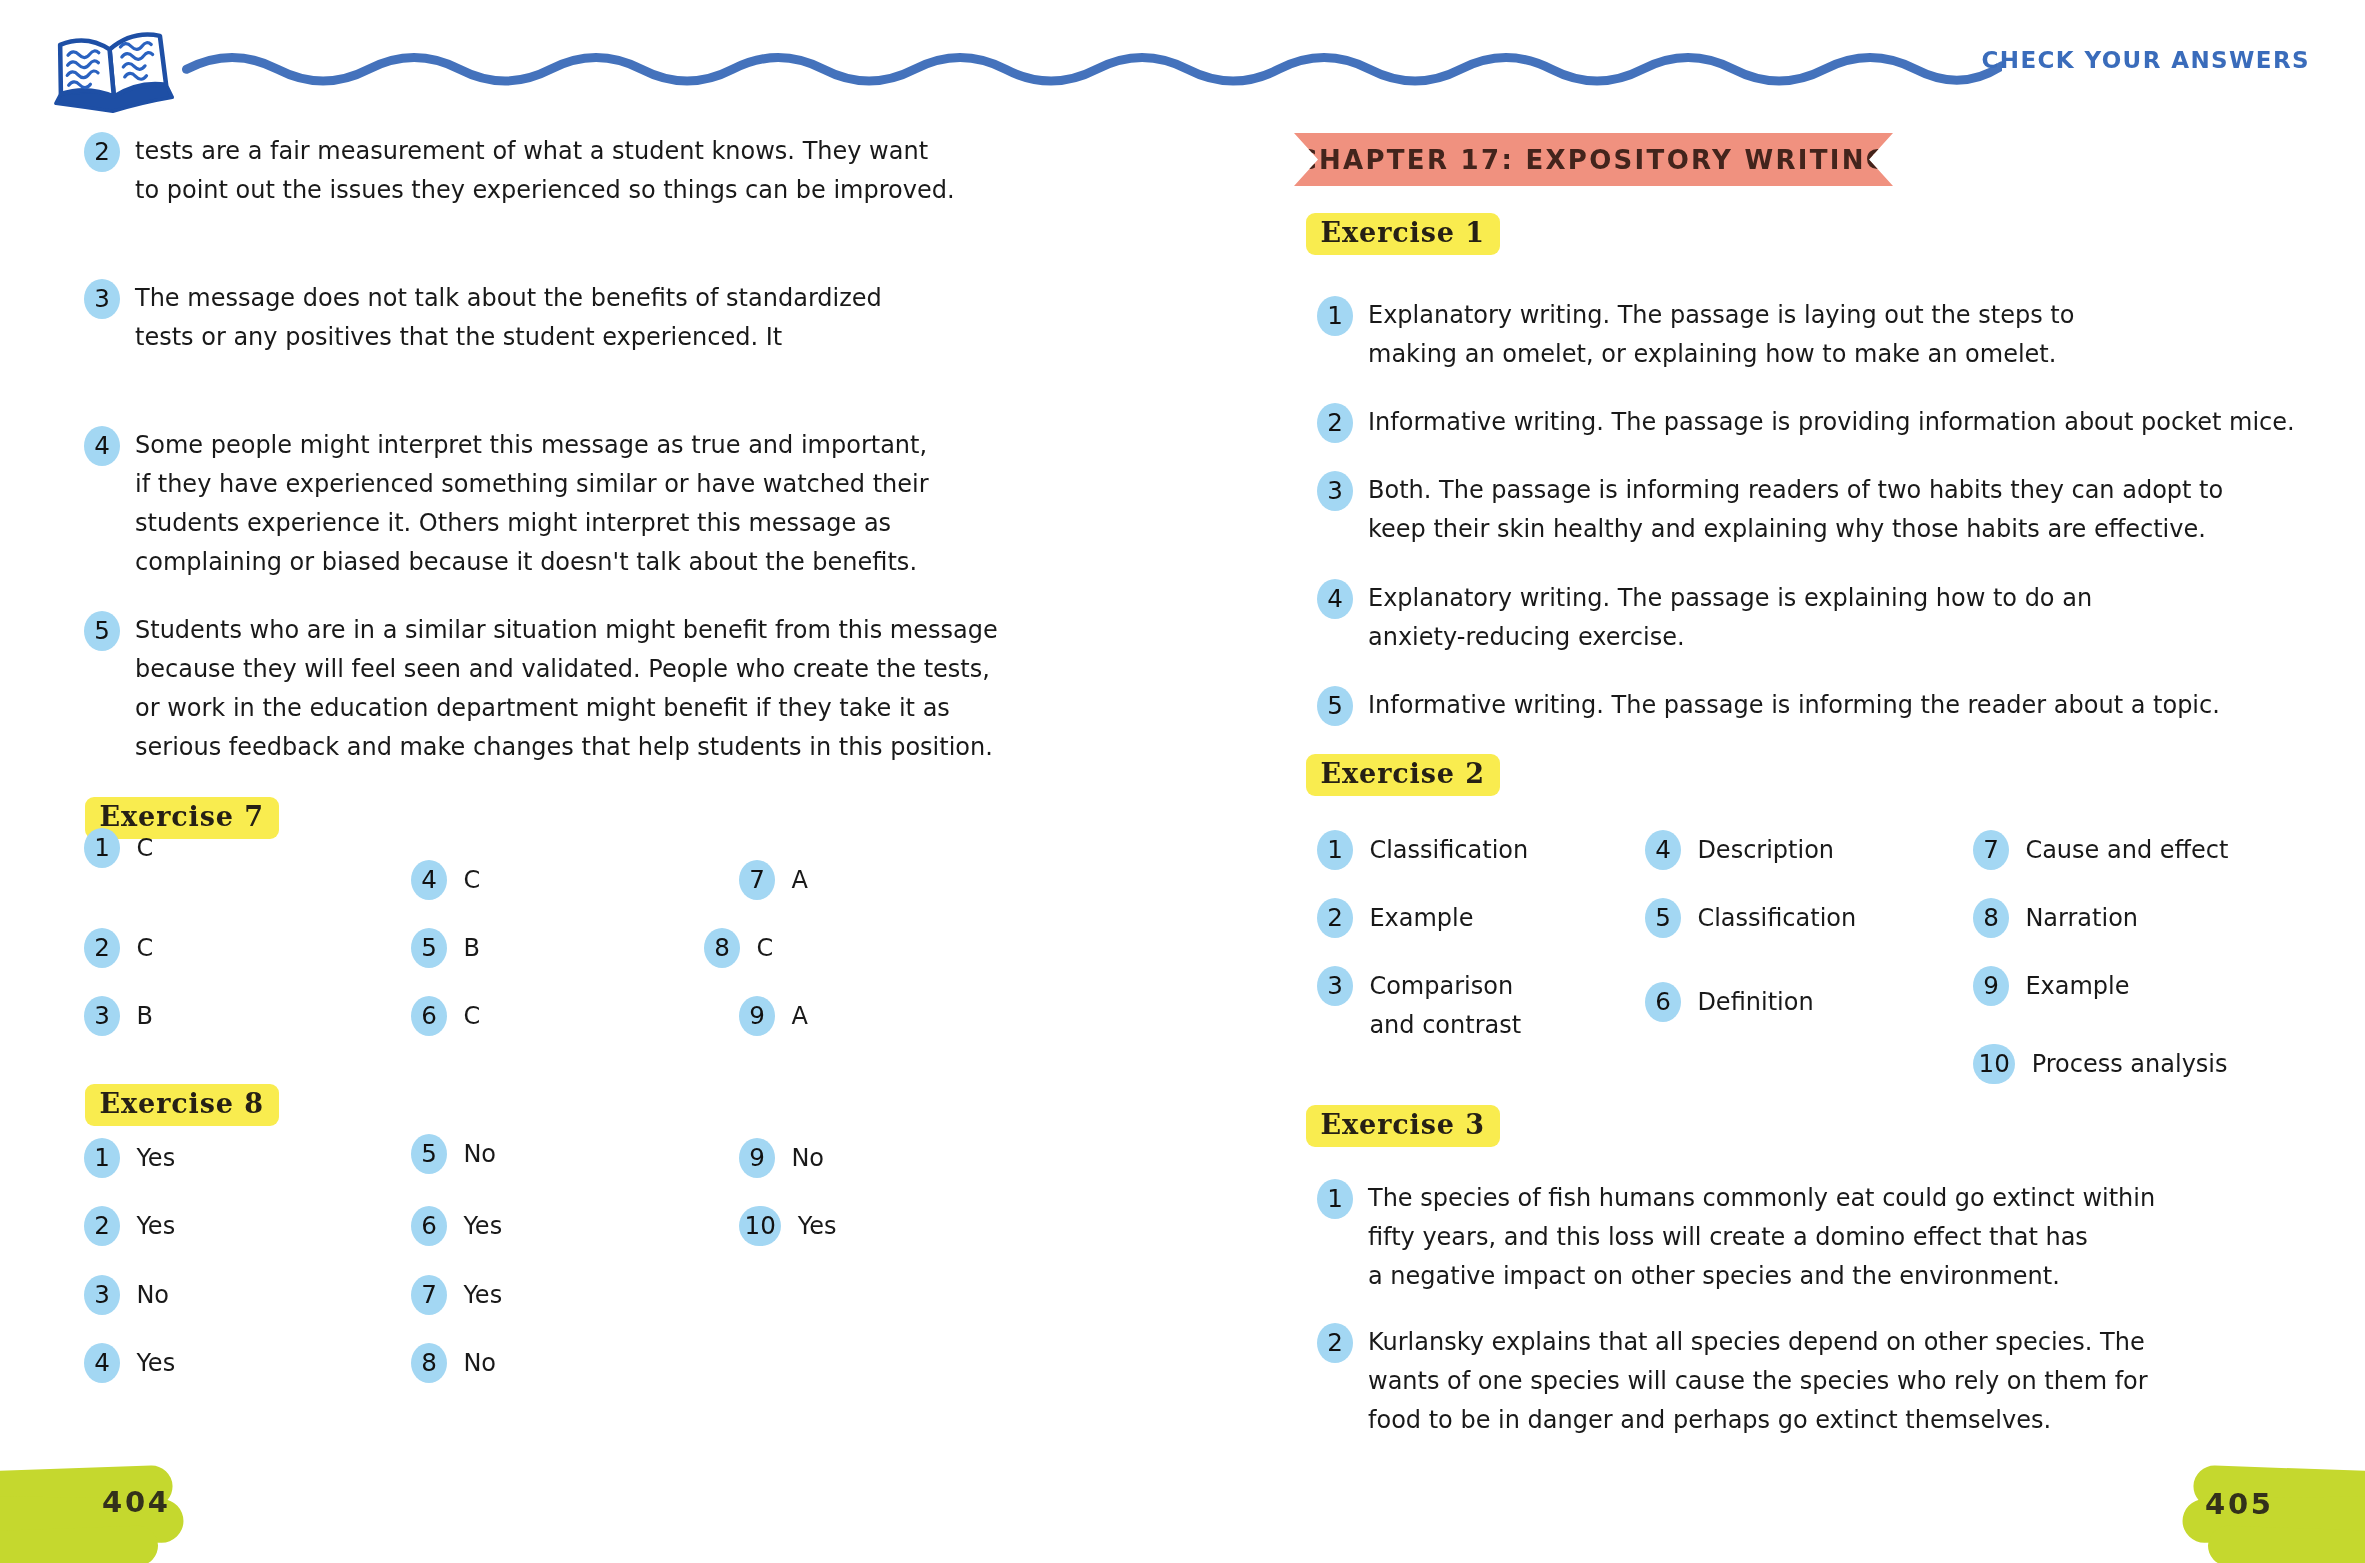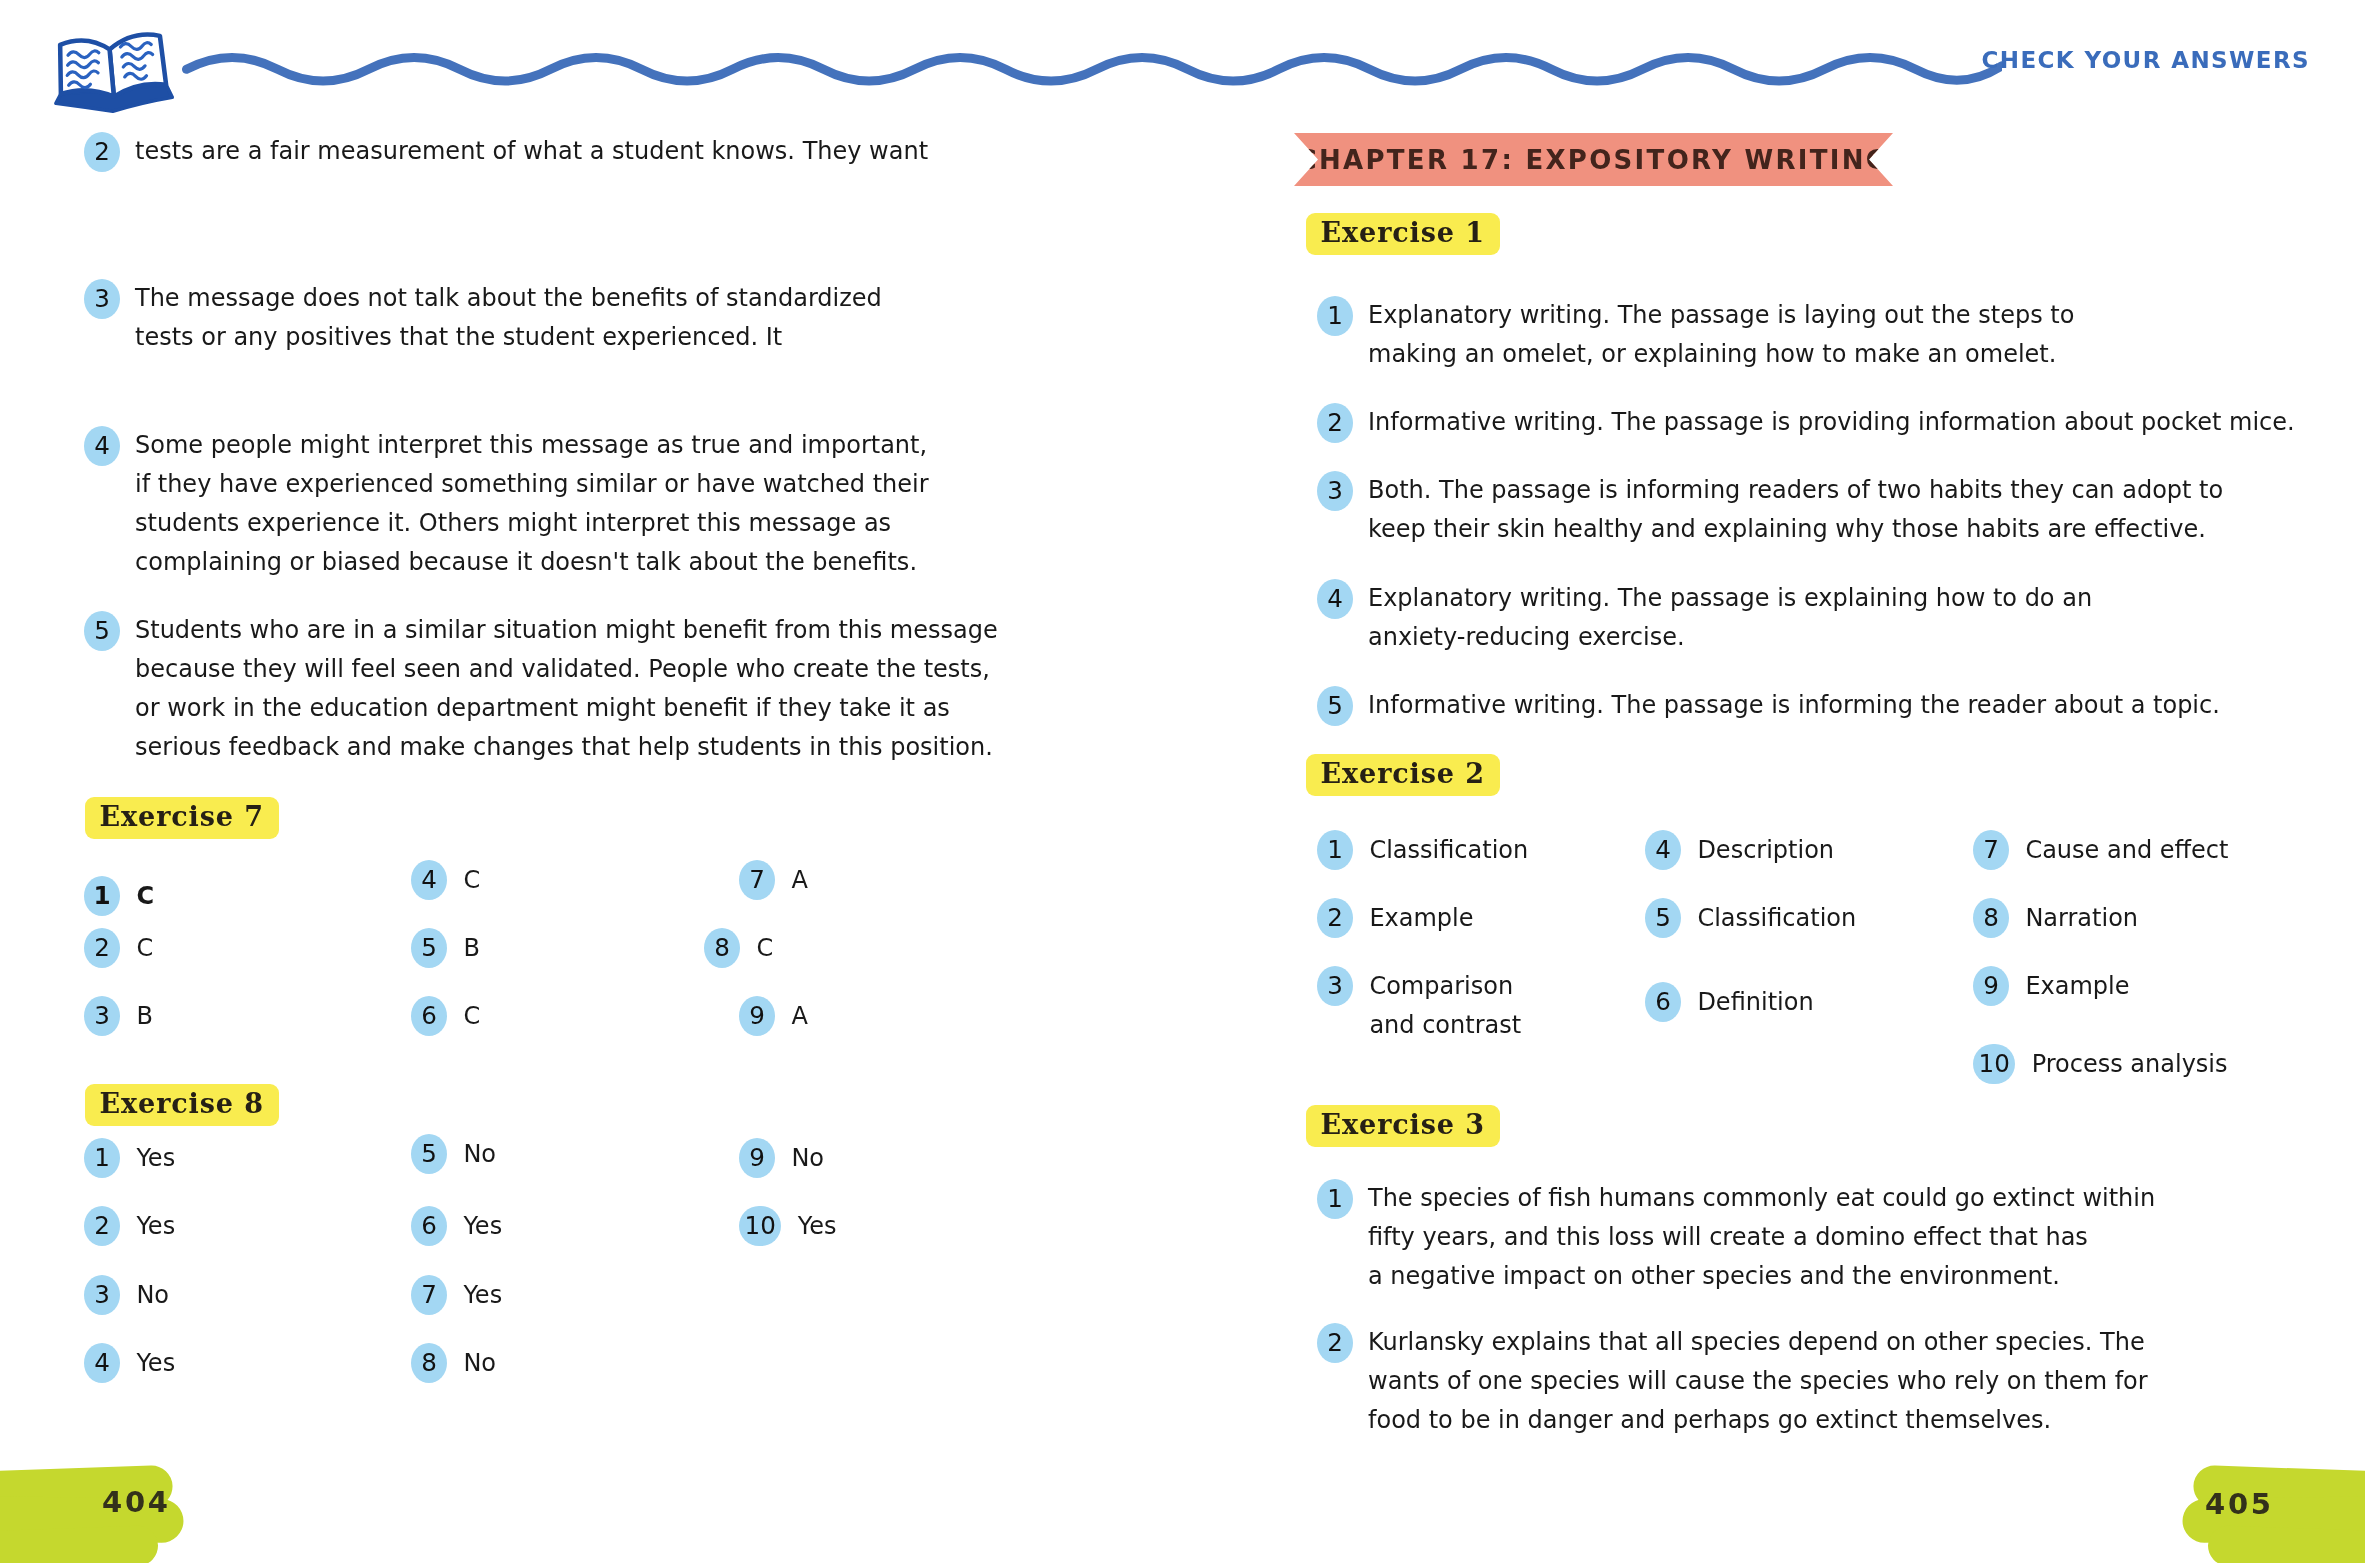--- a/index.html
+++ b/index.html
@@ -80,20 +80,21 @@
   <svg class="wavy-line" viewBox="0 0 2000 52" preserveAspectRatio="none">
     <path d="M5 28 q50 -26 100 0 t100 0 t100 0 t100 0 t100 0 t100 0 t100 0 t100 0 t100 0 t100 0 t100 0 t100 0 t100 0 t100 0 t100 0 t100 0 t100 0 t100 0 t100 0 t95 -4" fill="none" stroke="#4472bc" stroke-width="10" stroke-linecap="round"></path>
   </svg>
 
   <div class="check-title">CHECK YOUR ANSWERS</div>
 
   <div class="item" style="left:84px;top:132px;">
     <span class="badge">2</span>
     <div class="lines">
         <div>tests are a fair measurement of what a student knows. They want</div>
+        <div>to point out the issues they experienced so things can be improved.</div>
       </div>
   </div>
   <div class="item" style="left:84px;top:279px;">
     <span class="badge">3</span>
     <div class="lines">
         <div>The message does not talk about the benefits of standardized</div>
         <div>tests or any positives that the student experienced. It</div>
       </div>
   </div>
   <div class="item" style="left:84px;top:426px;">
@@ -110,21 +111,21 @@
     <div class="lines">
         <div>Students who are in a similar situation might benefit from this message</div>
         <div>because they will feel seen and validated. People who create the tests,</div>
         <div>or work in the education department might benefit if they take it as</div>
         <div>serious feedback and make changes that help students in this position.</div>
       </div>
   </div>
 
   <div class="ex-head" style="left:85px;top:797px;">Exercise 7</div>
 
-  <div class="cell" style="left:84px;top:876px;font-weight:bold;">
+  <div class="cell" style="left:84px;top:828px;">
     <span class="badge">1</span><span class="ans">C</span>
   </div>
   <div class="cell" style="left:84px;top:928px;">
     <span class="badge">2</span><span class="ans">C</span>
   </div>
   <div class="cell" style="left:84px;top:996px;">
     <span class="badge">3</span><span class="ans">B</span>
   </div>
   <div class="cell" style="left:411px;top:860px;">
     <span class="badge">4</span><span class="ans">C</span>

